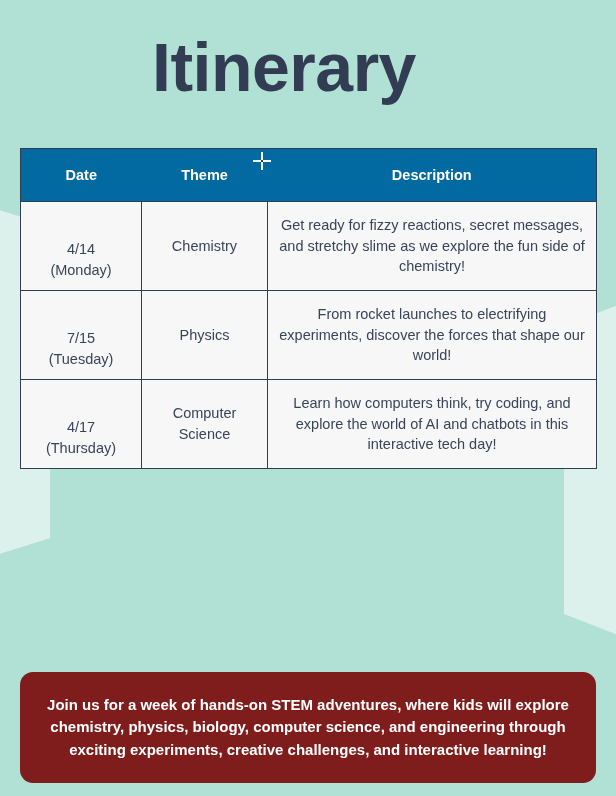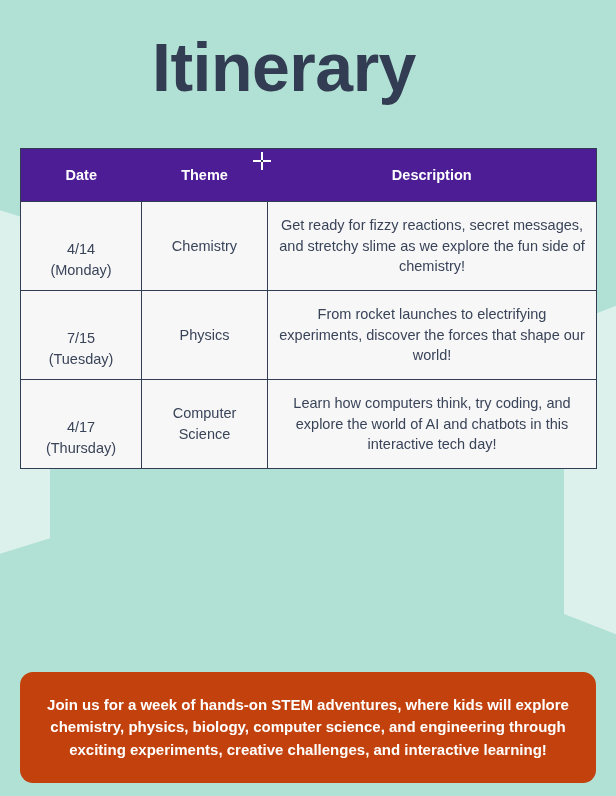--- a/index.html
+++ b/index.html
@@ -62,21 +62,21 @@
   .itinerary-table {
     position: absolute;
     left: 20px;
     top: 148px;
     width: 576px;
     border-collapse: collapse;
     table-layout: fixed;
     border: 1.5px solid #323c52;
   }
   .itinerary-table thead th {
-    background: #4c1d95;
+    background: #0369a1;
     color: #ffffff;
     font-size: 14.5px;
     font-weight: 700;
     height: 52px;
     padding: 0;
     text-align: center;
     border: none;
   }
   .itinerary-table tbody td {
     background: #f7f7f7;
@@ -103,21 +103,21 @@
   .cell-date-day  { display: block; }
 
   
   .footer-banner {
     position: absolute;
     left: 20px;
     top: 672px;
     width: 576px;
     height: 111px;
     box-sizing: border-box;
-    background: #c2410c;
+    background: #7f1d1d;
     border-radius: 13px;
     color: #ffffff;
     font-size: 15px;
     font-weight: 700;
     line-height: 1.5;
     text-align: center;
     display: flex;
     align-items: center;
     justify-content: center;
     padding: 10px 18px;

